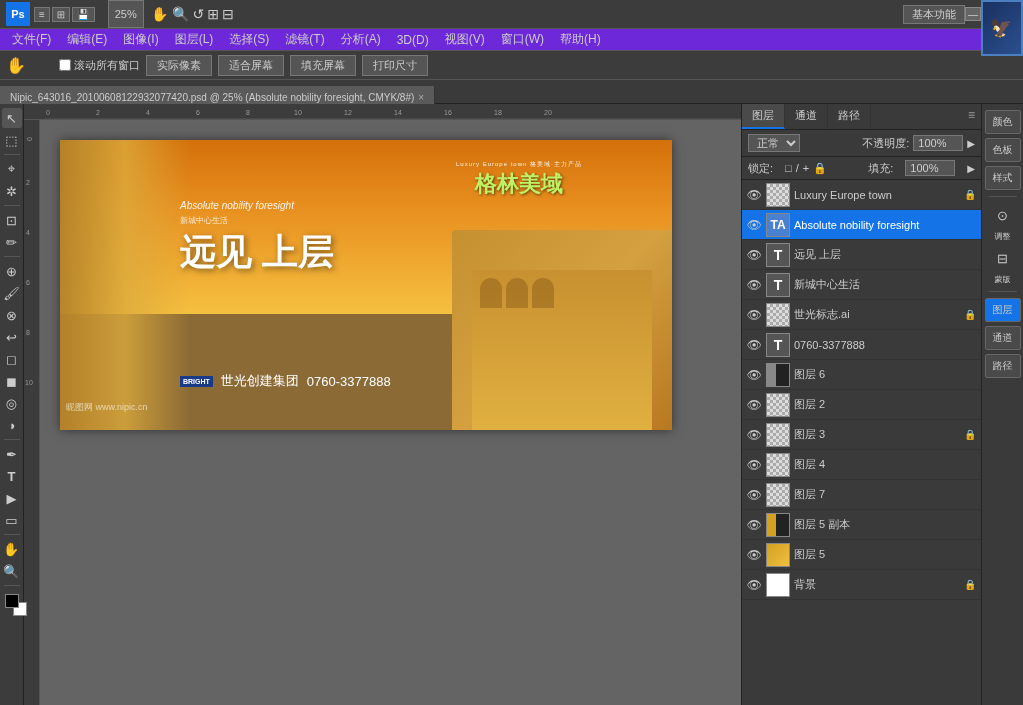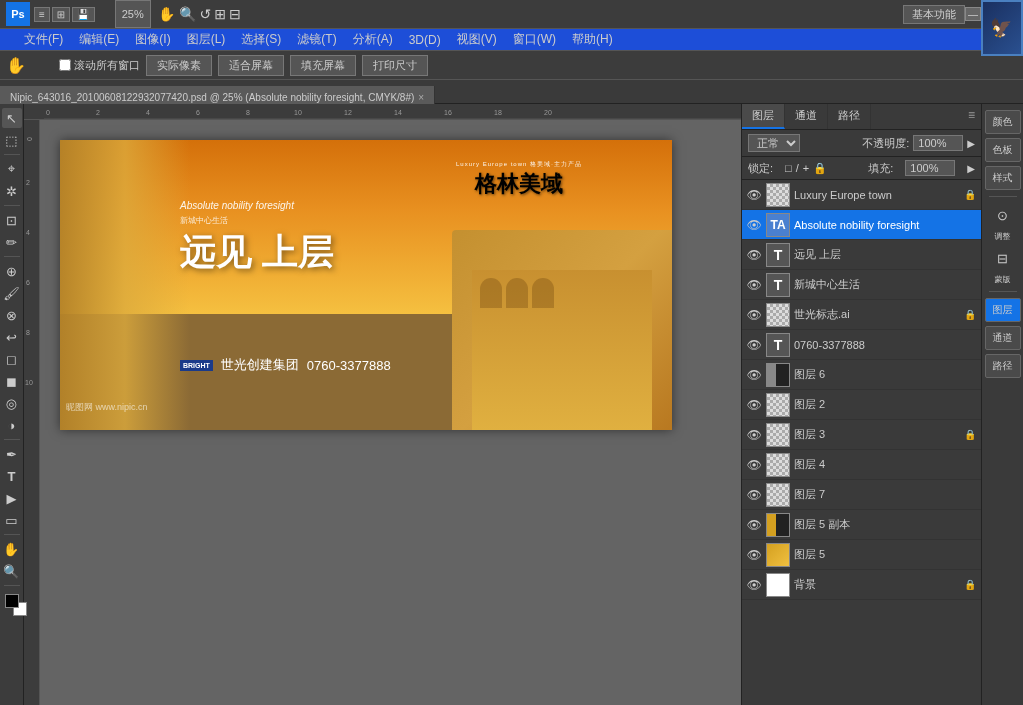--- a/index.html
+++ b/index.html
@@ -3,30 +3,30 @@
   <meta charset="utf-8">
   <style>
     * { margin: 0; padding: 0; box-sizing: border-box; }
     body { width: 1023px; height: 705px; overflow: hidden; background: #646464; font-family: 'Microsoft YaHei', Arial, sans-serif; font-size: 12px; }
 
     
     #top-bar { display: flex; align-items: center; background: #3c3c3c; height: 28px; padding: 0 6px; gap: 4px; }
     #top-bar .app-icon { width: 24px; height: 24px; background: #1473e6; display: flex; align-items: center; justify-content: center; color: white; font-weight: bold; font-size: 13px; flex-shrink: 0; }
     #top-bar .menu-icons { display: flex; gap: 2px; }
     #top-bar .menu-icons span { background: #555; border: 1px solid #777; color: #ccc; font-size: 10px; padding: 1px 4px; cursor: pointer; }
-    #top-bar .zoom-box { background: #555; border: 1px solid #777; color: #ccc; font-size: 11px; padding: 7px 6px; margin-left: 16px; }
+    #top-bar .zoom-box { background: #555; border: 1px solid #777; color: #ccc; font-size: 11px; padding: 7px 6px; margin-left: 9px; }
     #top-bar .tool-icons { display: flex; gap: 3px; margin-left: 4px; }
     #top-bar .tool-icons span { color: #ccc; font-size: 14px; cursor: pointer; }
     #top-bar .right-area { margin-left: auto; display: flex; align-items: center; }
     #top-bar .right-area .preset { background: #555; border: 1px solid #777; color: #ccc; font-size: 11px; padding: 1px 8px; }
     #top-bar .window-btns { display: flex; gap: 2px; }
     #top-bar .window-btns span { width: 16px; height: 14px; background: #666; border: 1px solid #888; color: #ccc; font-size: 10px; display: flex; align-items: center; justify-content: center; cursor: pointer; }
 
     
-    #menu-bar { display: flex; align-items: center; background: #1d4ed8; height: 22px; padding: 0 16px; border-top: 1px solid #555; }
+    #menu-bar { display: flex; align-items: center; background: #6d28d9; height: 22px; padding: 0 4px; border-top: 1px solid #555; }
     #menu-bar span { color: #ccc; font-size: 12px; padding: 0 8px; cursor: pointer; }
 
     
     #options-bar { display: flex; align-items: center; background: #3c3c3c; height: 30px; padding: 0 6px; gap: 6px; border-top: 1px solid #555; border-bottom: 1px solid #555; }
     #options-bar .hand-icon { font-size: 16px; color: #ccc; }
     #options-bar .checkbox-label { display: flex; align-items: center; gap: 3px; color: #ccc; font-size: 11px; margin-left: 27px; }
     #options-bar .checkbox-label input { width: 12px; height: 12px; }
     .opt-btn { background: #555; border: 1px solid #777; color: #ccc; font-size: 11px; padding: 2px 10px; cursor: pointer; }
 
     
@@ -241,30 +241,30 @@
 
           <div style="display:flex;gap:4px;padding:8px;flex-wrap:wrap;">
             <div style="width:22px;height:30px;background:rgba(100,60,10,0.3);border-radius:11px 11px 0 0;"></div>
             <div style="width:22px;height:30px;background:rgba(100,60,10,0.3);border-radius:11px 11px 0 0;"></div>
             <div style="width:22px;height:30px;background:rgba(100,60,10,0.3);border-radius:11px 11px 0 0;"></div>
           </div>
         </div>
 
         <div style="position:absolute;right:90px;top:20px;text-align:center;">
           <div style="color:#fff;font-size:6px;letter-spacing:1px;opacity:0.9;">Luxury Europe town 格美域·主力产品</div>
-          <div style="color:#000000;font-size:22px;font-weight:bold;font-family:'Microsoft YaHei',sans-serif;text-shadow:1px 1px 3px rgba(0,0,0,0.6);">格林美域</div>
+          <div style="color:#bef264;font-size:22px;font-weight:bold;font-family:'Microsoft YaHei',sans-serif;text-shadow:1px 1px 3px rgba(0,0,0,0.6);">格林美域</div>
         </div>
 
         <div style="position:absolute;left:120px;top:60px;">
           <div style="color:#fff;font-size:10px;font-style:italic;opacity:0.9;margin-bottom:4px;">Absolute nobility foresight</div>
           <div style="color:#fff;font-size:8px;opacity:0.8;margin-bottom:6px;">新城中心生活</div>
           <div style="color:#fff;font-size:36px;font-weight:bold;font-family:'Microsoft YaHei',sans-serif;text-shadow:2px 2px 6px rgba(0,0,0,0.5);line-height:1.1;">远见 上层</div>
         </div>
 
-        <div style="position:absolute;left:120px;bottom:56px;display:flex;align-items:center;gap:8px;">
+        <div style="position:absolute;left:120px;bottom:40px;display:flex;align-items:center;gap:8px;">
           <div style="background:#1a3a8a;color:#fff;font-size:7px;font-weight:bold;padding:2px 3px;">BRIGHT</div>
           <span style="color:#fff;font-size:13px;font-family:'Microsoft YaHei',sans-serif;">世光创建集团</span>
           <span style="color:#fff;font-size:13px;">0760-3377888</span>
         </div>
 
 
         <div style="position:absolute;bottom:16px;left:6px;color:rgba(255,255,255,0.6);font-size:9px;">昵图网 www.nipic.cn</div>
       </div>
     </div>
   </div>

